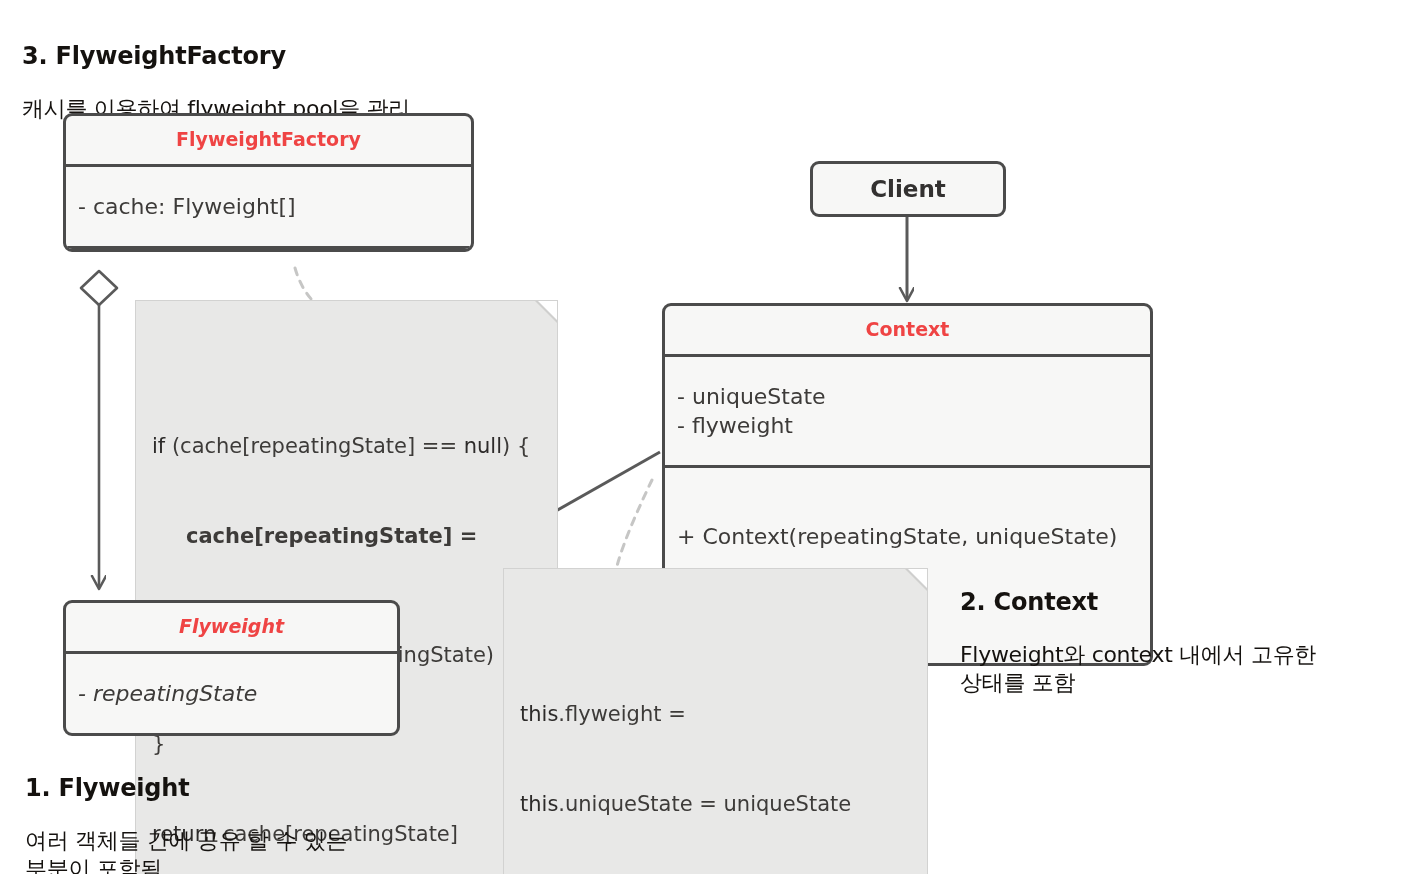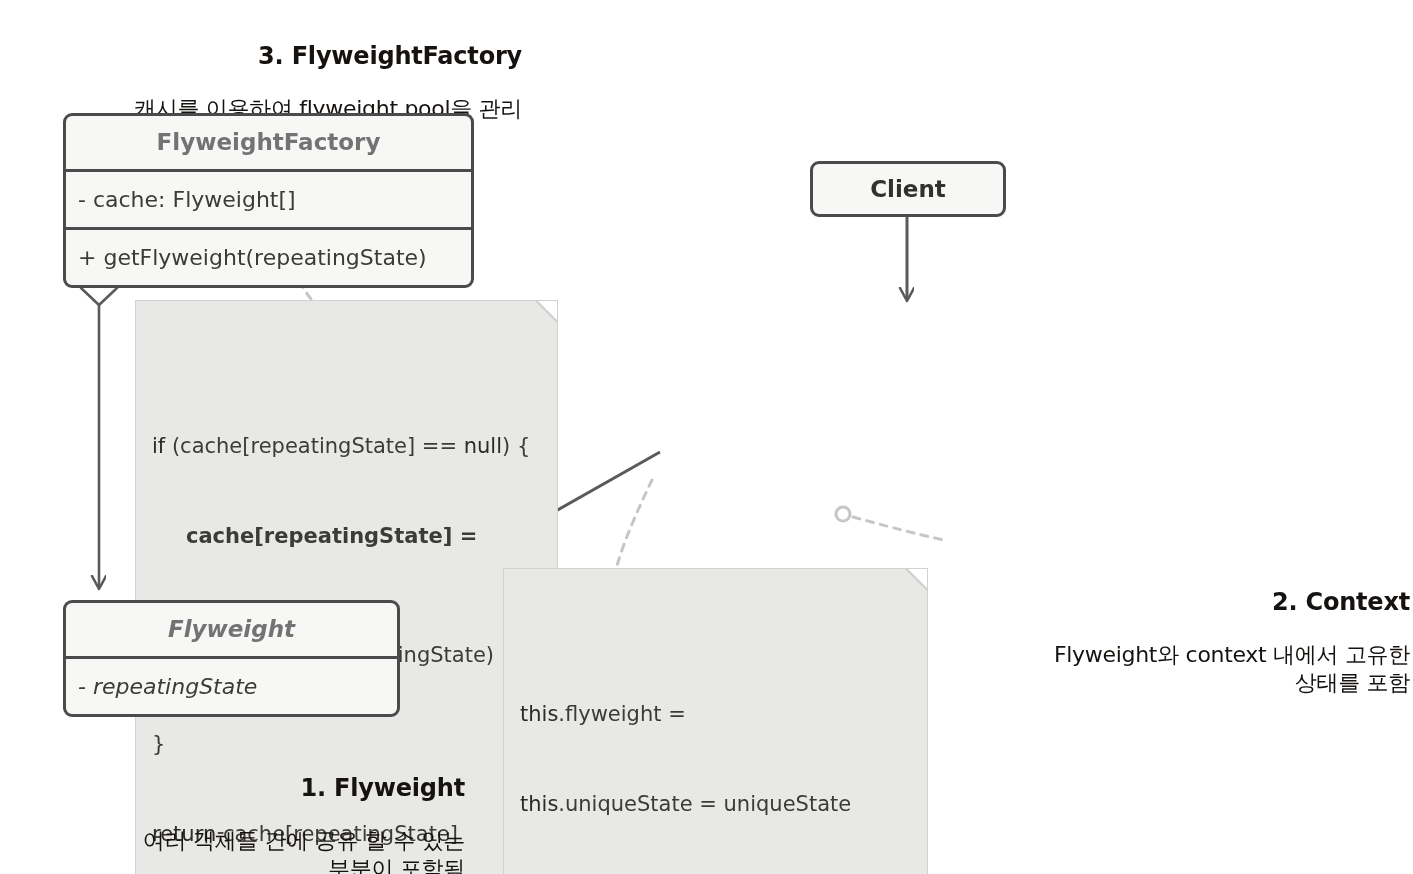--- a/index.html
+++ b/index.html
@@ -24,21 +24,21 @@
     left: 0;
     top: 0;
     width: 1413px;
     height: 874px;
     pointer-events: none;
   }
 
   
   .caption {
     position: absolute;
-    text-align: right;
+    text-align: left;
     color: #15120f;
     line-height: 1.30;
     white-space: pre-line;
   }
   .caption .cap-title {
     display: block;
     font-weight: bold;
     font-size: 24px;
     letter-spacing: -0.2px;
     margin-bottom: 2px;
@@ -53,31 +53,31 @@
   .uml-class {
     position: absolute;
     box-sizing: border-box;
     background: #f7f7f6;
     border: 3px solid #4b4b4b;
     border-radius: 9px;
     overflow: hidden;
   }
   .uml-row {
     box-sizing: border-box;
-    padding: 13px 12px;
+    padding: 25px 12px;
     font-size: 22px;
     color: #3d3b39;
     line-height: 1.32;
     white-space: pre-line;
   }
   .uml-row.title {
     text-align: center;
     font-weight: bold;
-    font-size: 23px;
-    color: #737373;
+    font-size: 19px;
+    color: #ef4444;
     padding: 11px 8px 12px;
   }
   .uml-sep {
     height: 3px;
     background: #4b4b4b;
     width: 100%;
   }
 
   
   .uml-simple {
@@ -171,37 +171,47 @@
   <div class="caption" style="left:22px; top:20px; width:500px;">
     <span class="cap-title">3. FlyweightFactory</span>
     <span class="cap-sub">캐시를 이용하여 flyweight pool을 관리</span>
   </div>
 
   <div class="uml-class" style="left:63px; top:113px; width:411px;">
     <div class="uml-row title">FlyweightFactory</div>
     <div class="uml-sep"></div>
     <div class="uml-row">- cache: Flyweight[]</div>
     <div class="uml-sep"></div>
-    <div class="uml-row">+ getFlyweight(repeatingState)</div>
   </div>
 
   <div class="uml-note" style="left:135px; top:300px; width:423px;">
     <span class="fold"></span>
     <span class="fold-inner"></span>
     <span class="code-line"><span class="kw">if</span><span> (cache[repeatingState] == </span><span class="kw">null</span><span>) {</span></span>
     <span class="code-line ind1">cache[repeatingState] =</span>
     <span class="code-line ind2"><span class="kw">new</span><span> Flyweight(repeatingState)</span></span>
     <span class="code-line">}</span>
     <span class="code-line"><span class="kw">return</span><span> cache[repeatingState]</span></span>
   </div>
 
   <div class="uml-simple" style="left:810px; top:161px; width:196px; height:56px;">
     <span>Client</span>
   </div>
 
+  <div class="uml-class" style="left:662px; top:303px; width:491px;">
+    <div class="uml-row title">Context</div>
+    <div class="uml-sep"></div>
+    <div class="uml-row">- uniqueState
+- flyweight</div>
+    <div class="uml-sep"></div>
+    <div class="uml-row">
+      <span class="code-line">+ Context(repeatingState, uniqueState)</span>
+      <span class="code-line">+ operation()</span>
+    </div>
+  </div>
 
   <div class="uml-class" style="left:63px; top:600px; width:337px;font-style:italic;">
     <div class="uml-row title">Flyweight</div>
     <div class="uml-sep"></div>
     <div class="uml-row">- repeatingState</div>
   </div>
 
   <div class="uml-note" style="left:503px; top:568px; width:425px;">
     <span class="fold"></span>
     <span class="fold-inner"></span>

